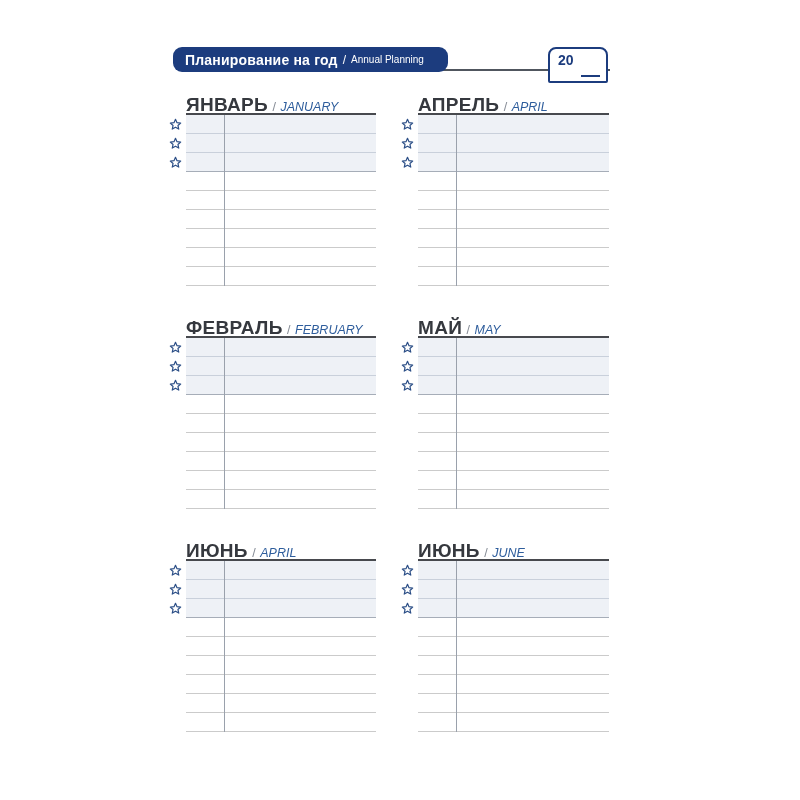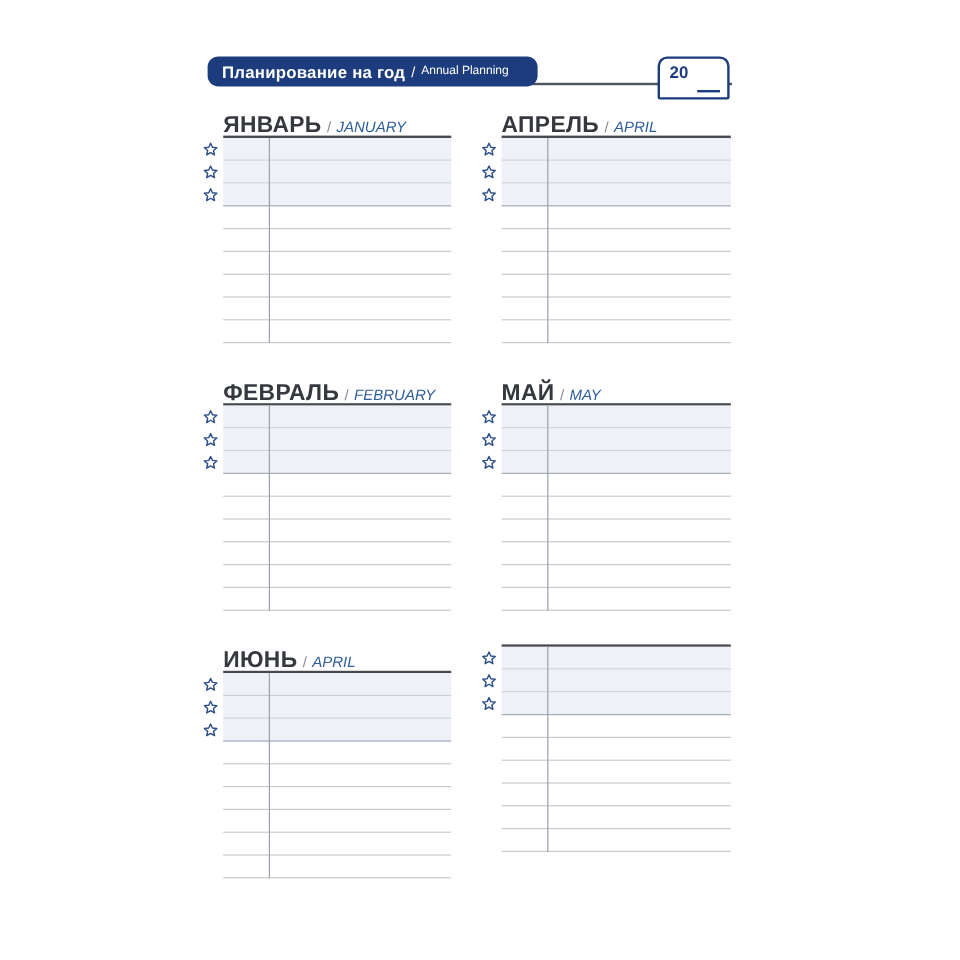--- a/index.html
+++ b/index.html
@@ -226,20 +226,25 @@
           <div class="row"></div>
           <div class="row"></div>
           <div class="row"></div>
           <div class="row"></div>
           <div class="row"></div>
           <div class="vline"></div>
       </div>
     </div>
 
     <div class="month-block">
+      <div class="month-header">
+        <span class="ru">ИЮНЬ</span>
+        <span class="sep">/</span>
+        <span class="en">JUNE</span>
+      </div>
       <div class="month-table">
         <div class="row shaded">
             <svg class="star" viewBox="0 0 24 24" fill="#ffffff" stroke="#2c4f87" stroke-width="2.2" stroke-linejoin="round">
               <path d="M12 2.5 L14.8 8.6 L21.6 9.3 L16.5 13.8 L18 20.5 L12 17 L6 20.5 L7.5 13.8 L2.4 9.3 L9.2 8.6 Z"></path>
             </svg>
           </div>
           <div class="row shaded">
             <svg class="star" viewBox="0 0 24 24" fill="#ffffff" stroke="#2c4f87" stroke-width="2.2" stroke-linejoin="round">
               <path d="M12 2.5 L14.8 8.6 L21.6 9.3 L16.5 13.8 L18 20.5 L12 17 L6 20.5 L7.5 13.8 L2.4 9.3 L9.2 8.6 Z"></path>
             </svg>

